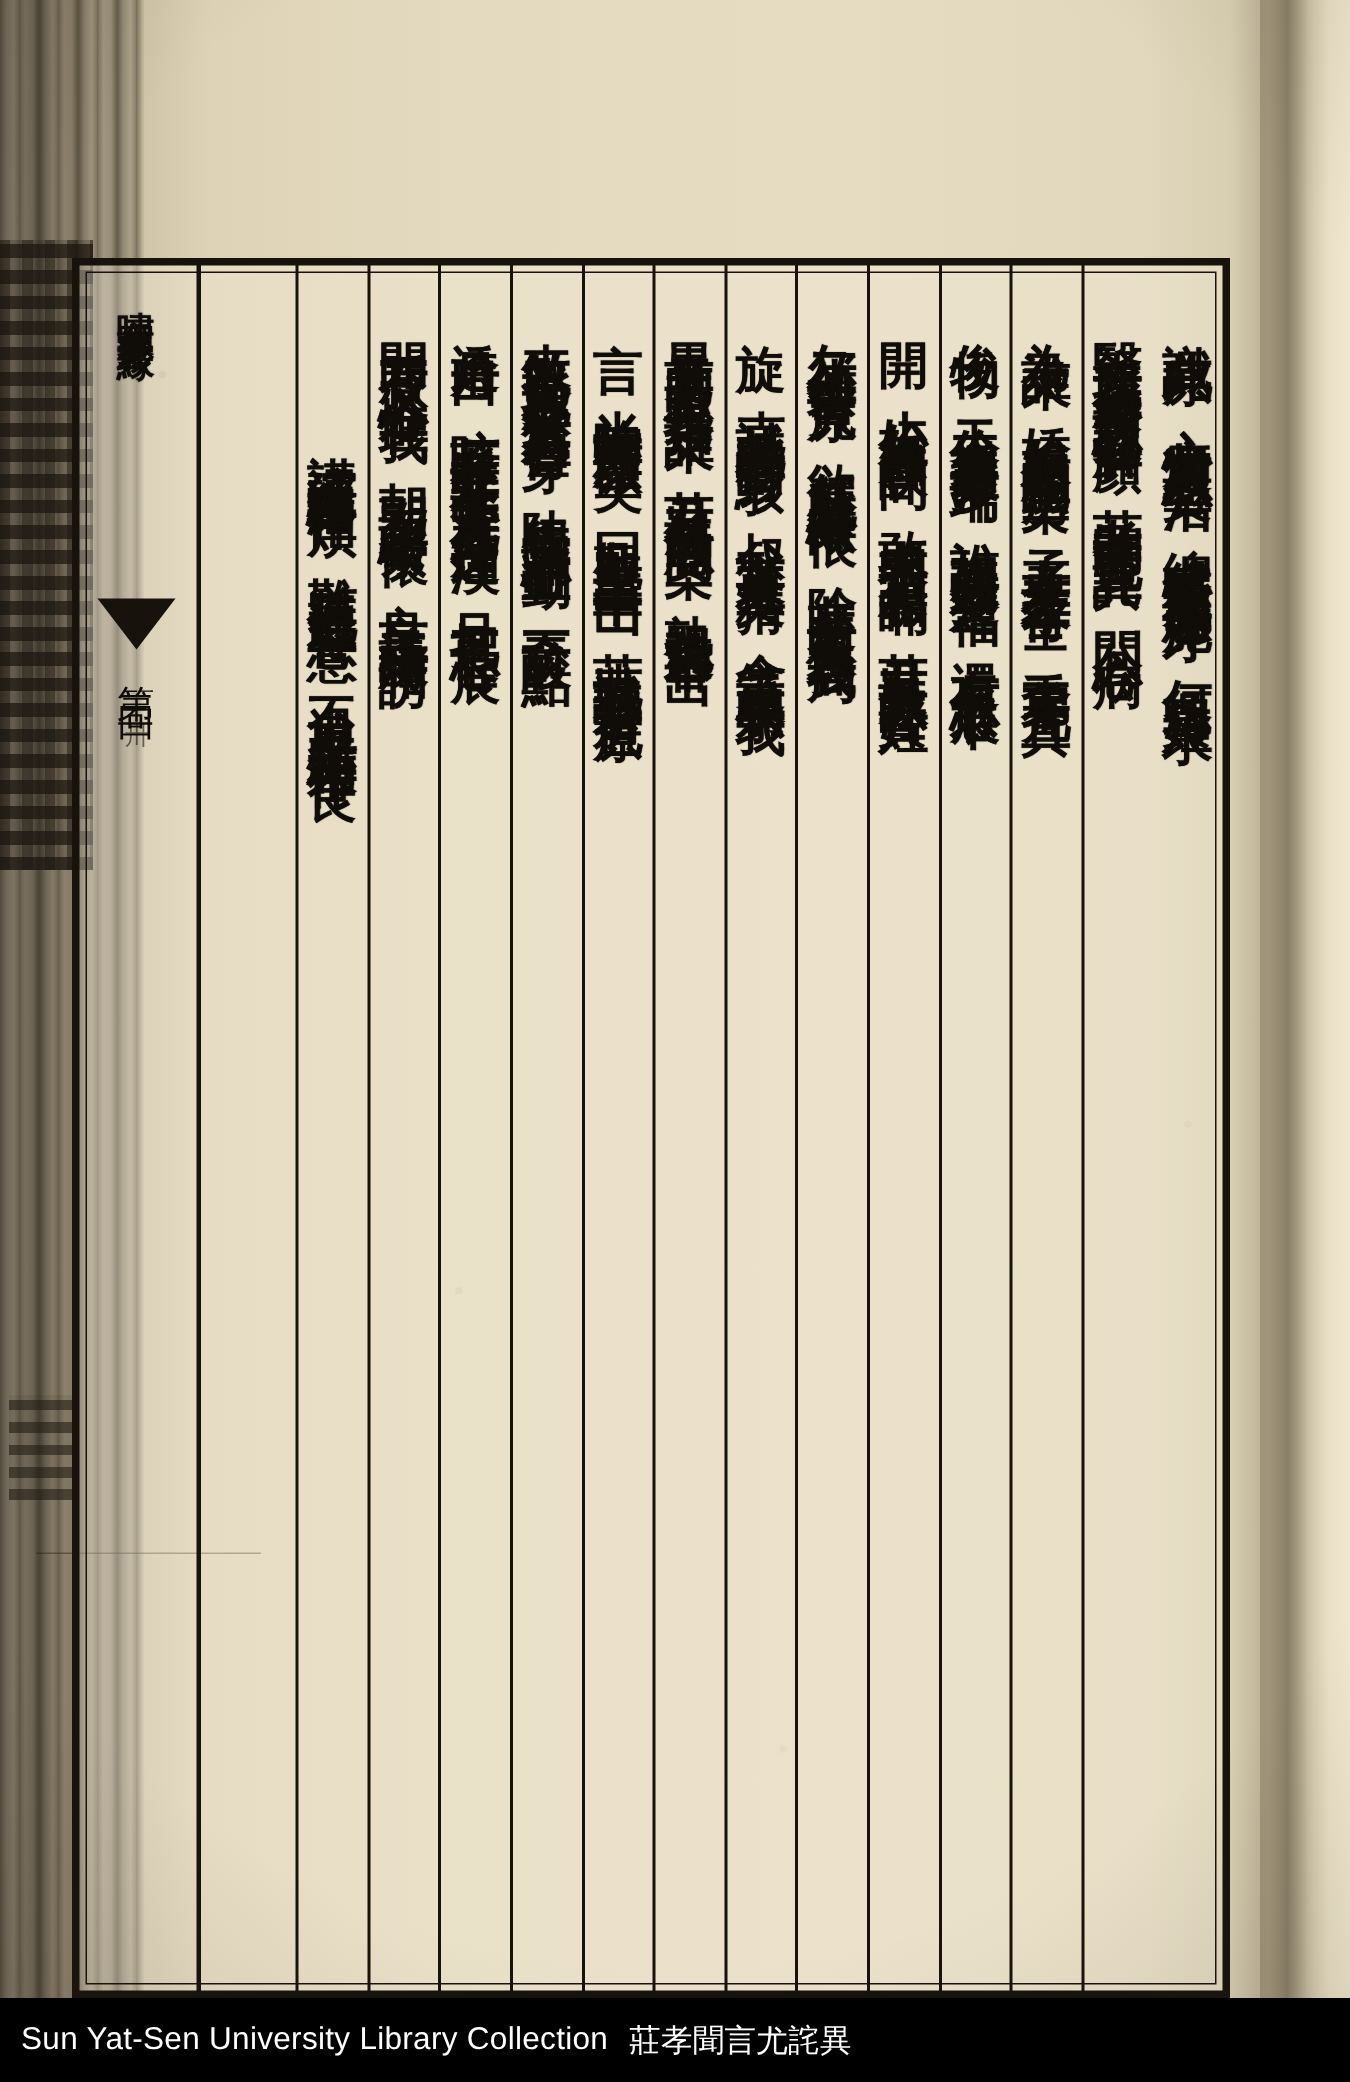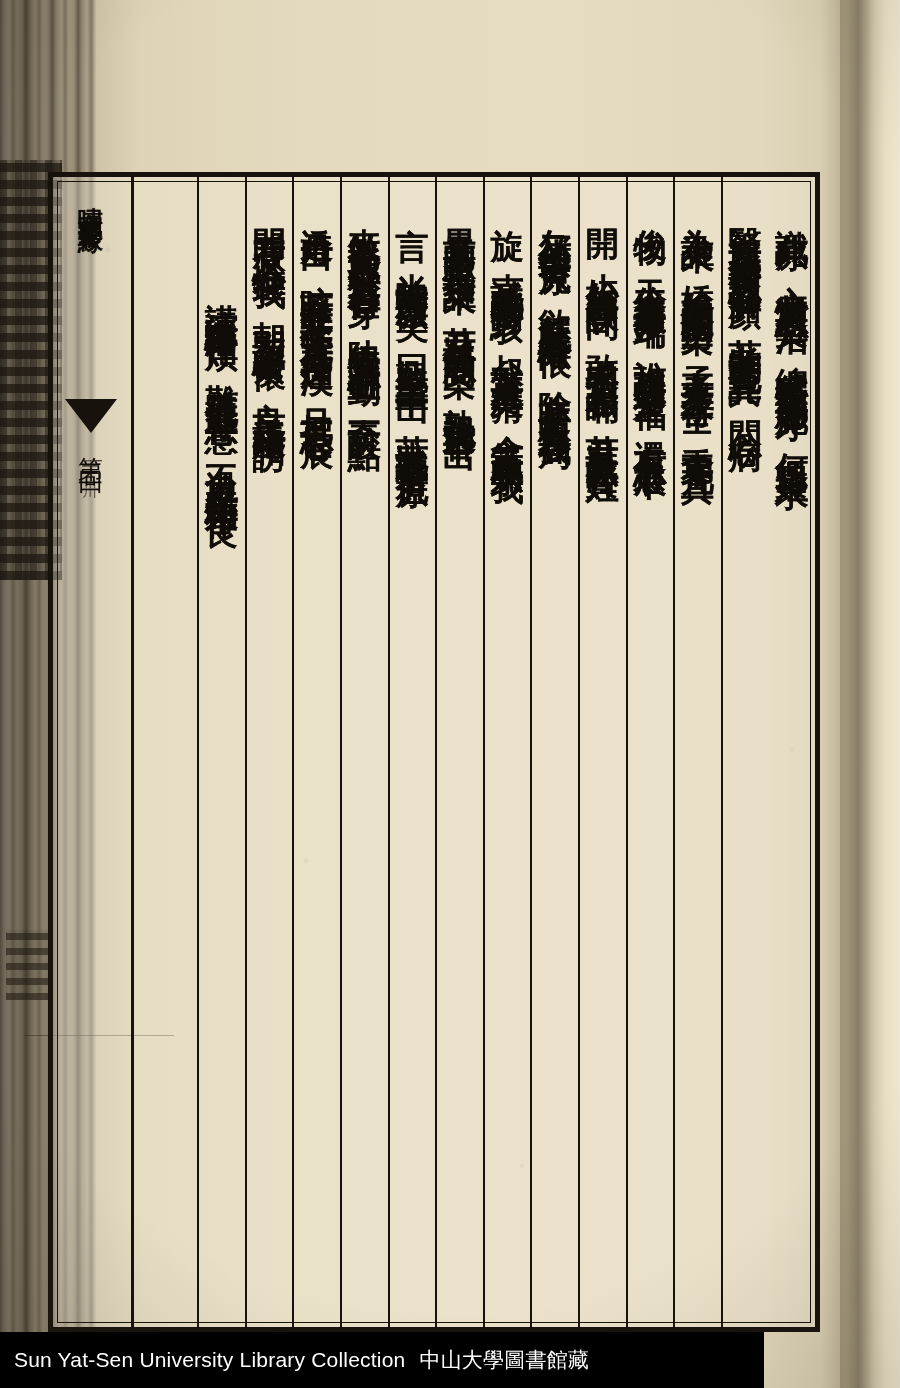--- a/index.html
+++ b/index.html
@@ -184,21 +184,21 @@
     padding-top: 26px;
     font-weight: 600;
     text-shadow: 0 0 .6px rgba(0,0,0,.7), .4px 0 .6px rgba(0,0,0,.35);
   }
   .col.indent .vtext { padding-top: 62px; }
 
   
   .credit-bar {
     position: absolute;
     left: 0; bottom: 0;
-    width: 764px; height: 56px;
+    width: 900px; height: 56px;
     background: #000;
     display: flex;
     align-items: center;
   }
   .credit-text {
     color: #fff;
     font-family: "Liberation Sans", sans-serif;
     font-size: 21px;
     padding-left: 14px;
     letter-spacing: .2px;
@@ -273,16 +273,16 @@
     </div>
     <div class="col indent">
       <div class="vtext">　講演經書不憚煩　難道他還存惡意　不過是思雕朽木作良</div>
     </div>
   </div>
 
   <div class="vignette"></div>
 
   <div class="credit-bar">
     <span class="credit-text">Sun Yat-Sen University Library Collection</span>
-    <span class="credit-text credit-cn">中山大學圖書館藏</span>
+    <span class="credit-text credit-cn">莊孝聞言尤詫異</span>
   </div>
 
 </div>
 
 </body></html>

